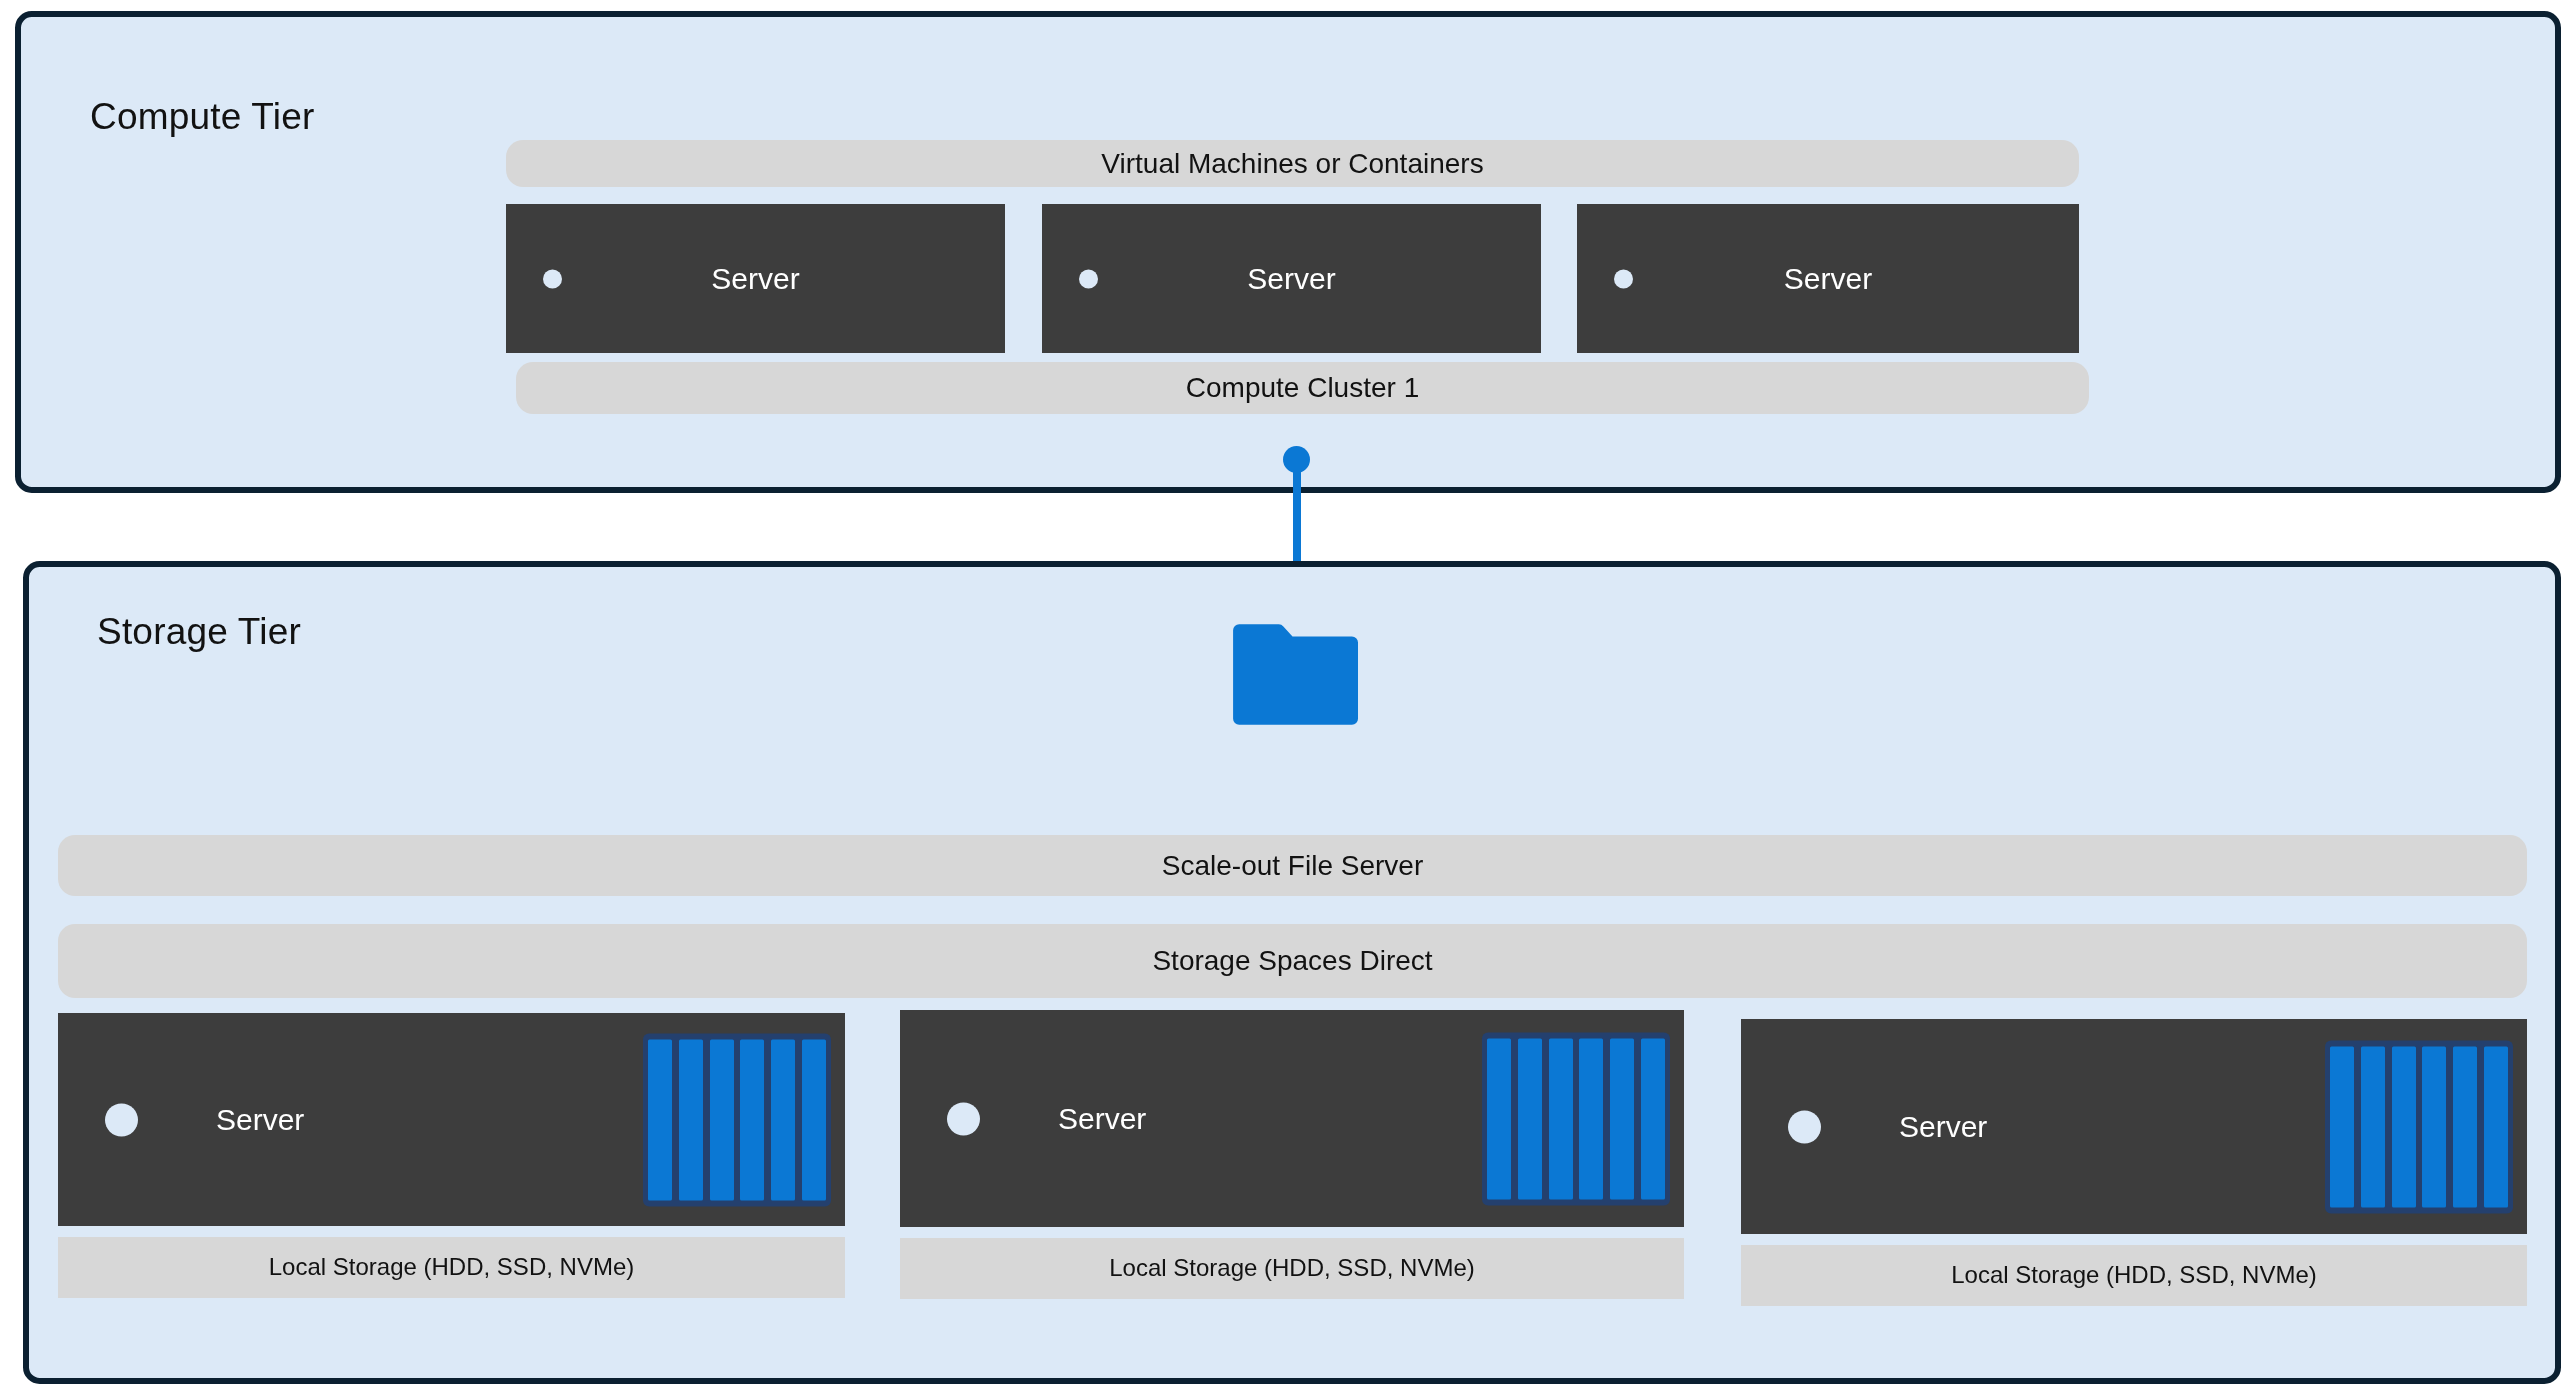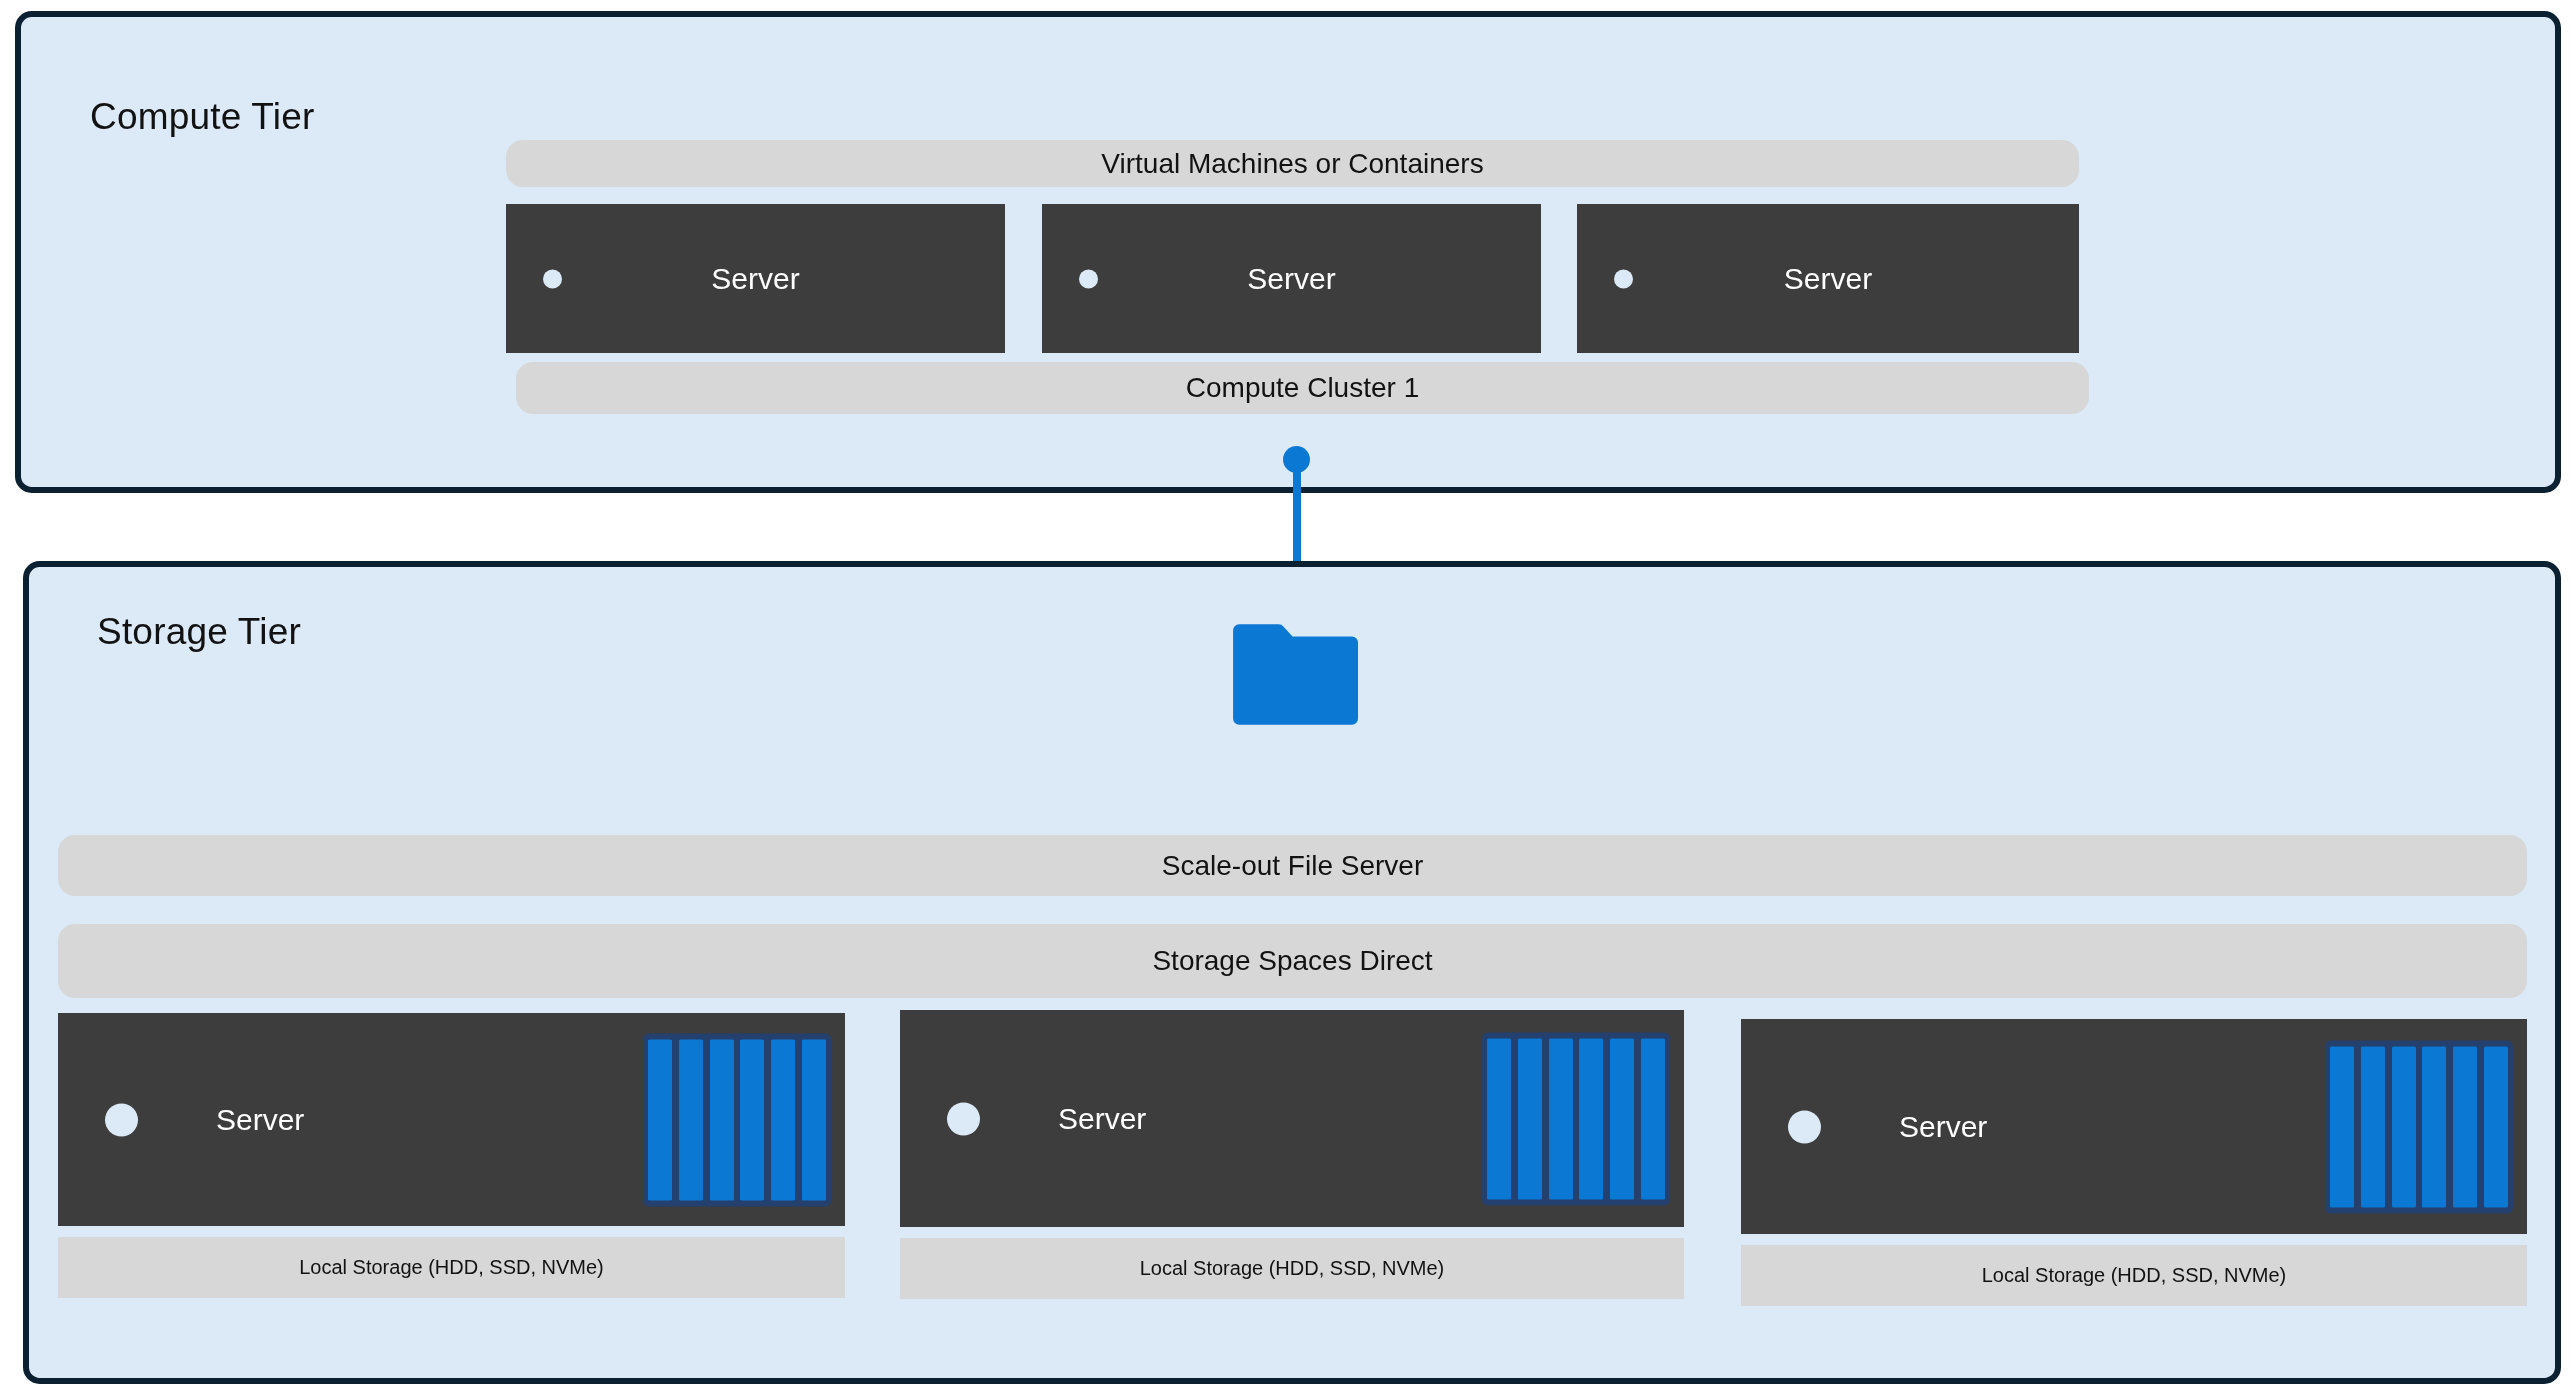--- a/index.html
+++ b/index.html
@@ -244,21 +244,21 @@
     margin-top: 10.7px;
     width: 100%;
     height: 61px;
     background: #d7d7d7;
     display: flex;
     align-items: center;
     justify-content: center;
     box-sizing: border-box;
   }
   .local-storage-band .band-label {
-    font-size: 20px;
+    font-size: 24px;
   }
 </style>
 </head>
 <body>
 
 <div id="diagram">
 
   <div id="compute-tier-panel" class="tier-panel"></div>
 
   <div id="compute-tier-title" class="tier-title">Compute Tier</div>

